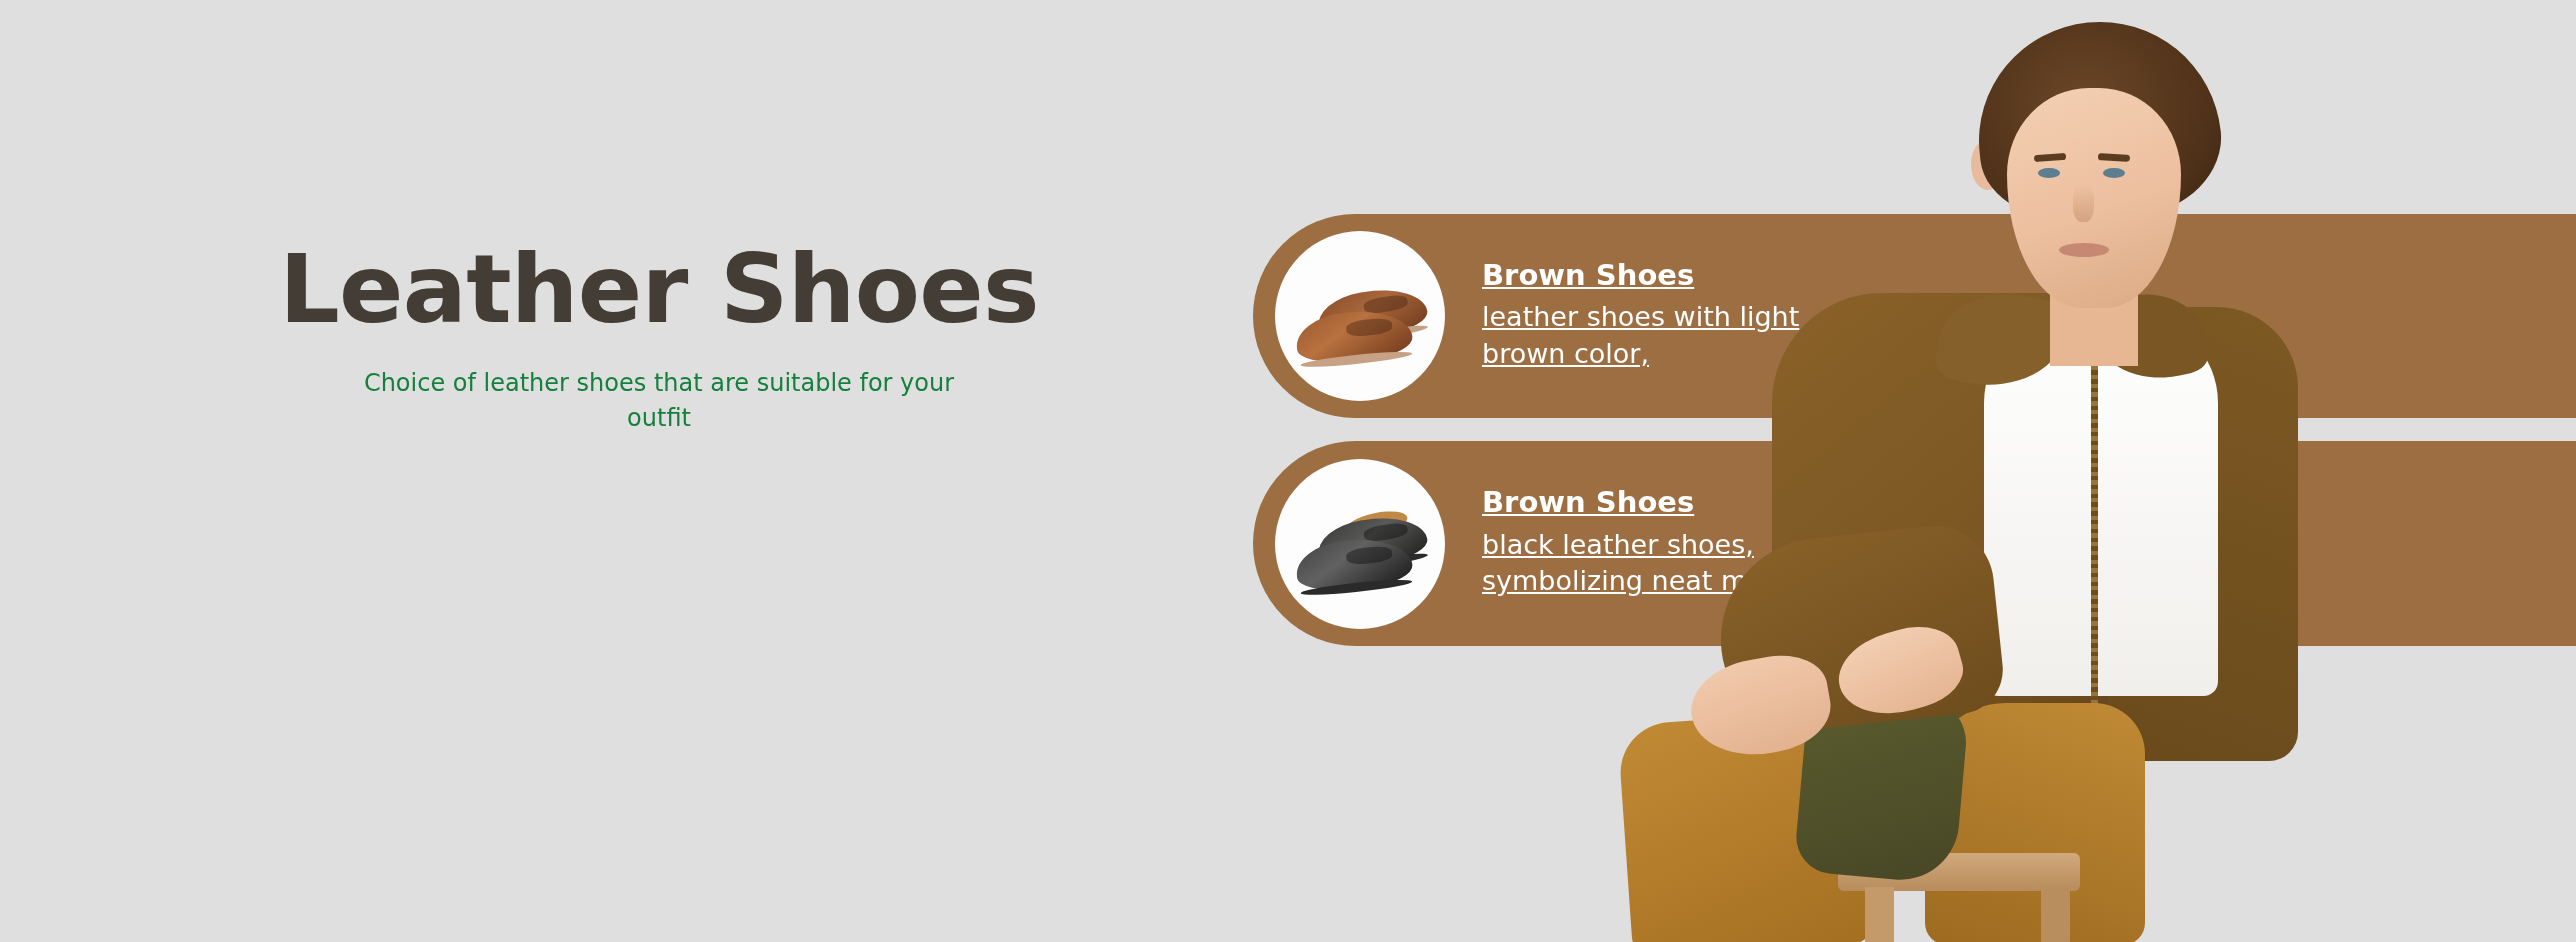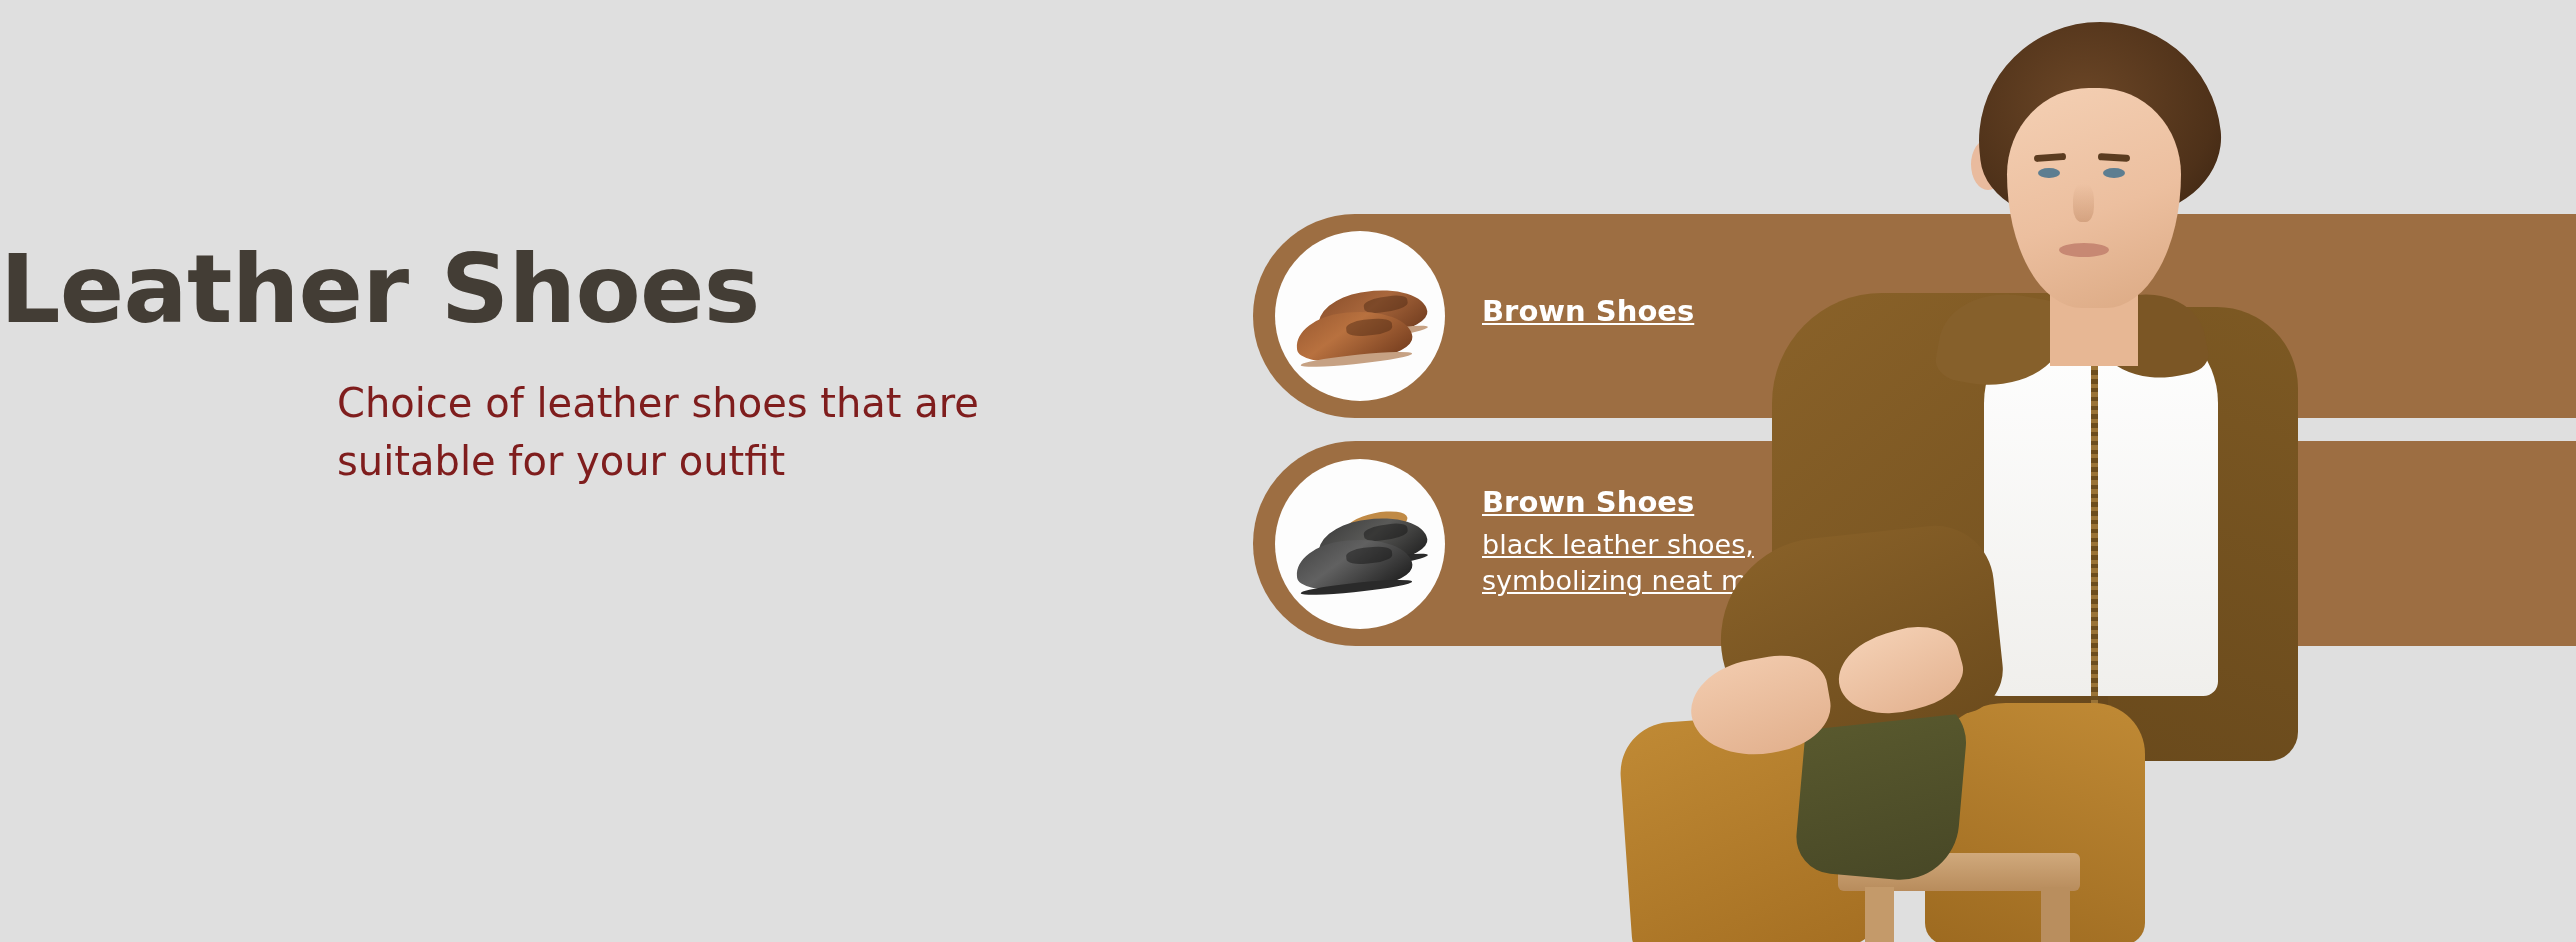--- a/index.html
+++ b/index.html
@@ -18,39 +18,39 @@
     background: #dfdfdf;
     overflow: hidden;
   }
 
   
   .left-copy {
     position: absolute;
     left: 0px;
     top: 242px;
     width: 1318px;
-    text-align: left;
+    text-align: center;
   }
   .headline {
     margin: 0;
     font-family: "DejaVu Sans", sans-serif;
     font-size: 95px;
     line-height: 1.0;
     font-weight: 700;
     letter-spacing: -0.7px;
     color: #433d35;
   }
   .subcopy {
-    margin: 37px auto 0 auto;
+    margin: 29px auto 0 auto;
     width: 644px;
     font-family: "DejaVu Sans", sans-serif;
-    font-size: 40px;
+    font-size: 24px;
     line-height: 1.45;
     font-weight: 400;
-    color: #7f1d1d;
+    color: #15803d;
   }
 
   
   .card {
     position: absolute;
     right: 0;
     display: flex;
     align-items: center;
     background: #9d6e42;
     border-top-left-radius: 117px;
@@ -329,20 +329,21 @@
           <div class="sole"></div>
         </div>
         <div class="shoe front">
           <div class="laces"></div>
           <div class="sole"></div>
         </div>
       </div>
     </div>
     <div class="card-text no-select">
       <p class="card-title">Brown Shoes</p>
+      <p class="card-desc">leather shoes with light brown color,</p>
     </div>
   </div>
 
   <div class="card" id="card-2">
     <div class="card-thumb" id="thumb-black">
       <div class="shoe-pair">
         <div class="lining"></div>
         <div class="shoe back">
           <div class="laces"></div>
           <div class="sole"></div>

